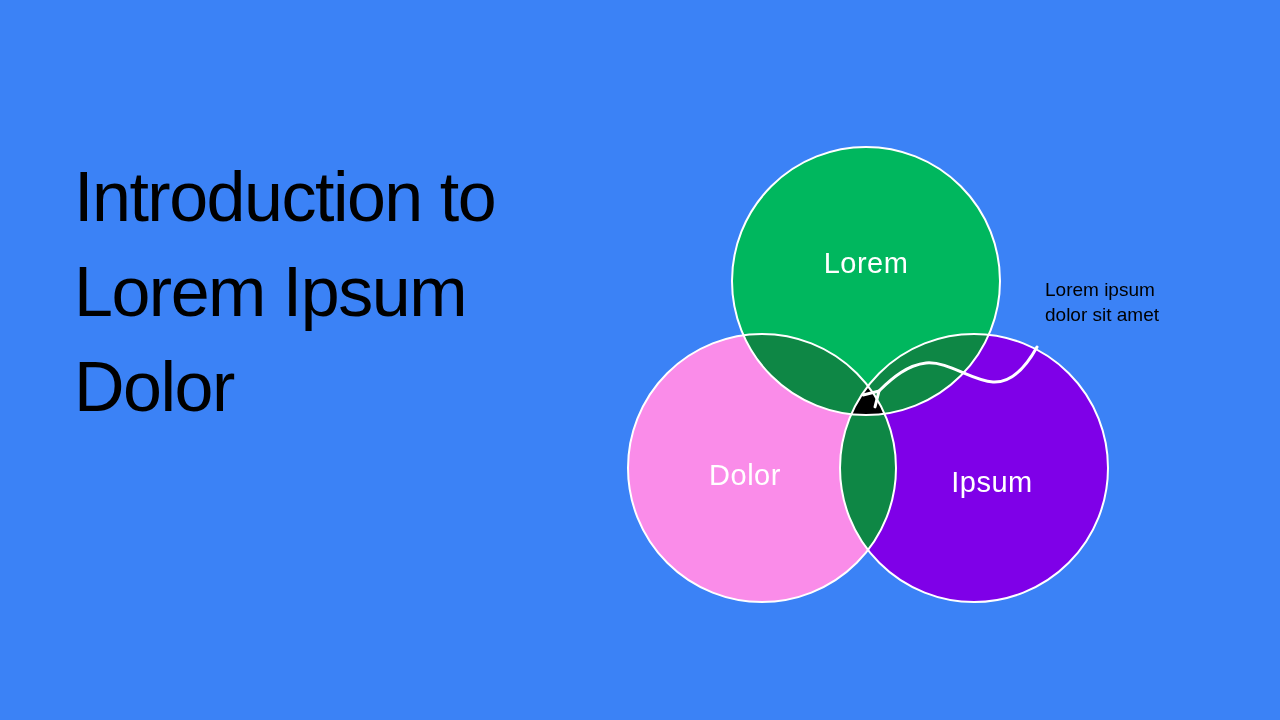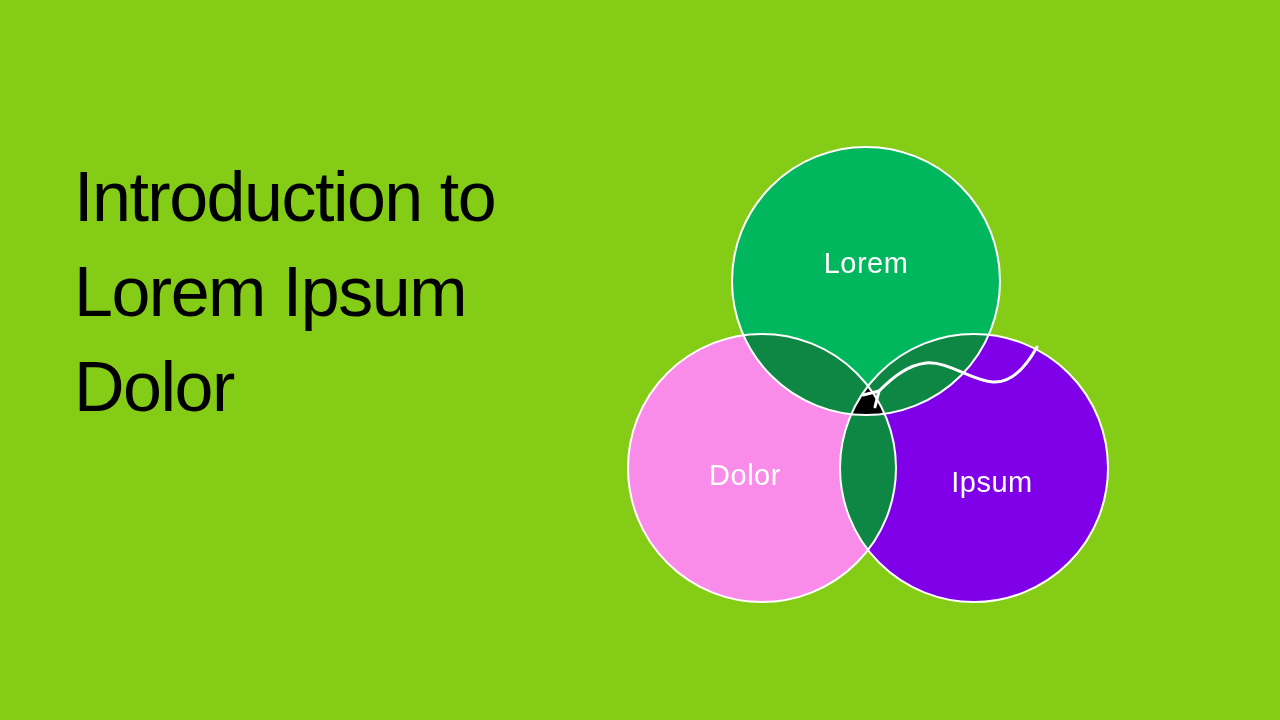--- a/index.html
+++ b/index.html
@@ -1,20 +1,20 @@
 <!DOCTYPE html>
 <html><head>
 <meta charset="utf-8">
 <style>
   html, body { margin: 0; padding: 0; background: #ffffff; }
   .slide {
     position: relative;
     width: 1280px;
     height: 720px;
-    background: #84cc16;
+    background: #3b82f6;
     overflow: hidden;
     font-family: "Liberation Sans", sans-serif;
   }
   .slide-title {
     position: absolute;
     left: 74px;
     top: 150px;
     width: 560px;
     font-size: 70px;
     line-height: 95px;
@@ -89,14 +89,15 @@
     <circle cx="762" cy="468" r="134" fill="none" stroke-width="2" stroke="#FFFFFF"></circle>
     <circle cx="974" cy="468" r="134" fill="none" stroke-width="2" stroke="#FFFFFF"></circle>
 
     <path d="M 1037 347 C 1026 367 1012 383 993 382 C 972 381 948 361 926 363 C 908 365 893 377 879 391" fill="none" stroke-width="3" stroke-linecap="round" marker-end="url(#arrowhead)" stroke="#FFFFFF"></path>
 
     <text class="venn-label" x="866" y="273" text-anchor="middle" fill="#FFFFFF">Lorem</text>
     <text class="venn-label" x="745" y="485" text-anchor="middle" fill="#FFFFFF">Dolor</text>
     <text class="venn-label" x="992" y="492" text-anchor="middle" fill="#FFFFFF">Ipsum</text>
   </svg>
 
+  <div class="annotation">Lorem ipsum dolor sit amet</div>
 
 </div>
 
 </body></html>

